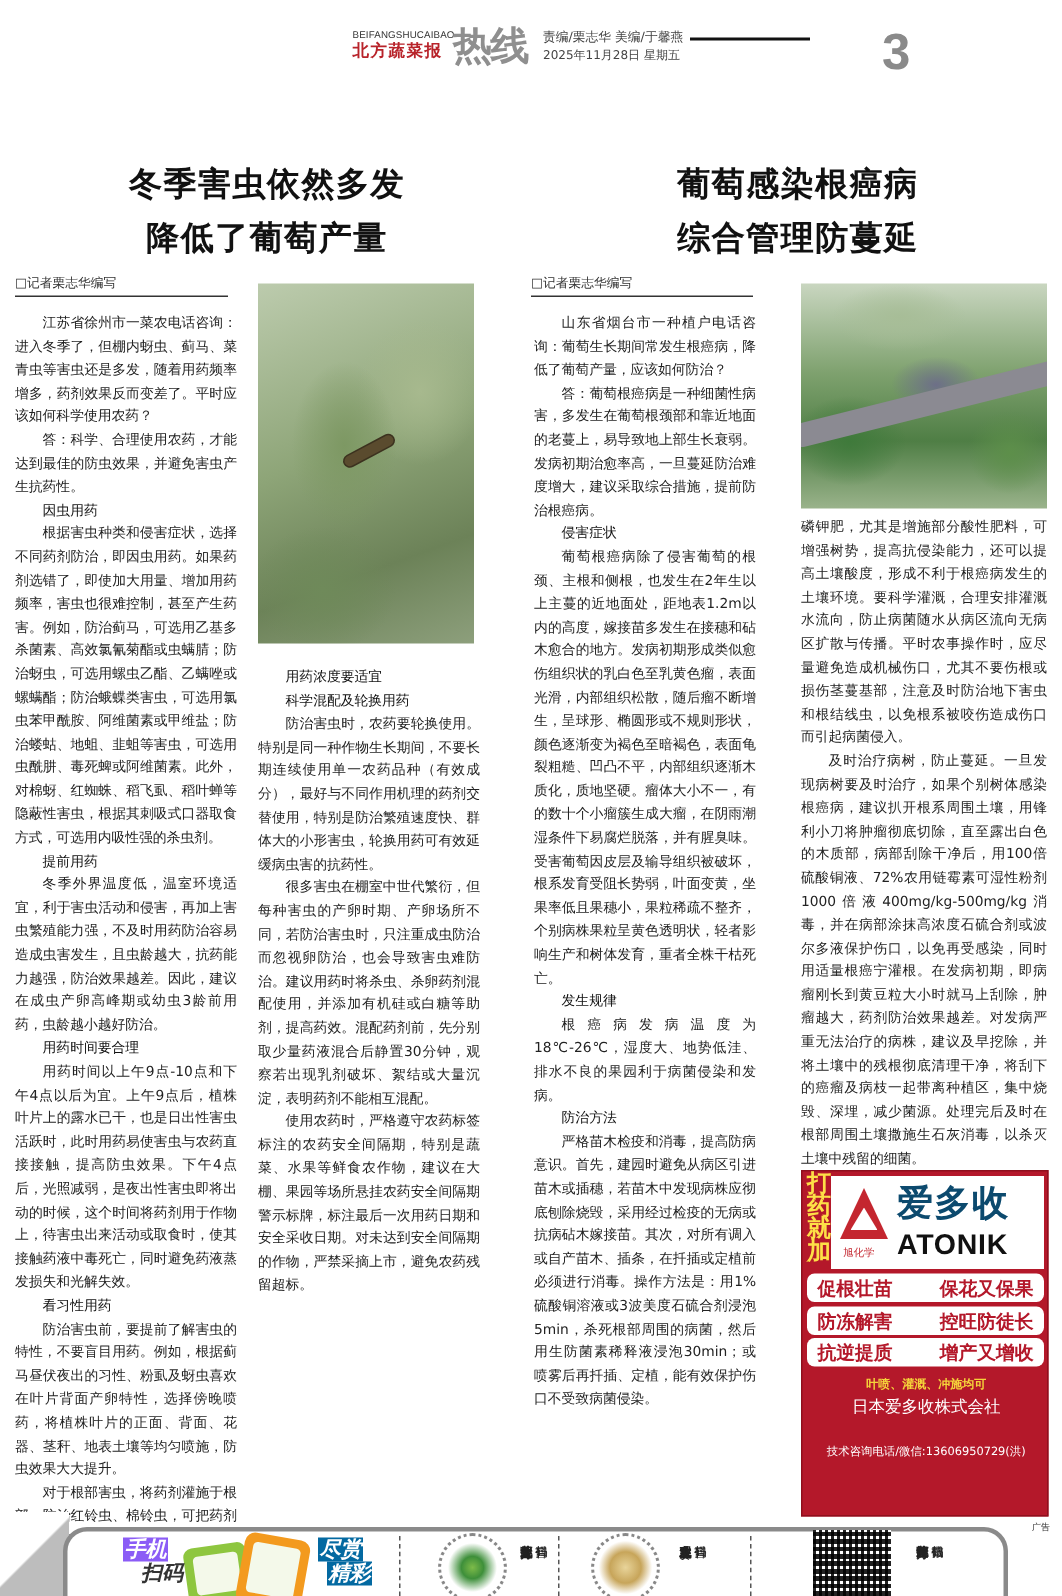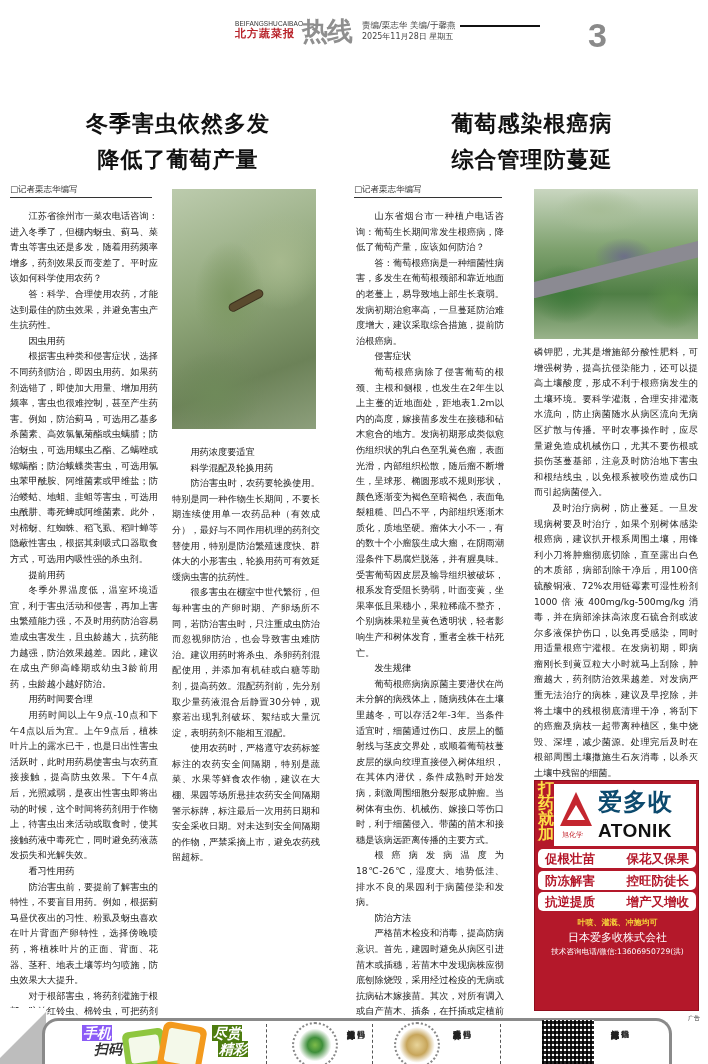--- a/index.html
+++ b/index.html
@@ -54,34 +54,34 @@
   .ad-logo-box { position: absolute; left: 19px; top: 3px; width: 142px; height: 62px; background: #fff; }
   .ad-tri { position: absolute; left: 6px; top: 8px; width: 0; height: 0; border-left: 16px solid transparent; border-right: 16px solid transparent; border-bottom: 34px solid #c4262f; }
   .ad-tri-in { position: absolute; left: 13px; top: 21px; width: 18px; height: 15px; background: #fff; clip-path: polygon(50% 0, 100% 100%, 0 100%); }
   .ad-company-cn { position: absolute; left: 8px; top: 46px; font-size: 7px; color: #c4262f; }
   .ad-brand-cn { position: absolute; left: 44px; top: 2px; font-size: 24px; font-weight: bold; color: #0c4a6e; letter-spacing: 1px; line-height: 32px; }
   .ad-brand-en { position: absolute; left: 44px; top: 36px; font-size: 19px; font-weight: bold; color: #111; font-family: "Liberation Sans", sans-serif; line-height: 22px; letter-spacing: 0.5px; }
   .ad-slogans { position: absolute; left: 3px; top: 68px; width: 158px; }
   .ad-slogan-row { background: #fff; border-radius: 5px; height: 19px; margin-bottom: 2.5px; display: flex; justify-content: space-between; padding: 0 7px; font-size: 12.5px; font-weight: bold; color: #b4182a; line-height: 19px; }
   .ad-usage { position: absolute; left: 0; top: 136px; width: 165px; text-align: center; font-size: 8px; color: #f5d33a; font-weight: bold; }
   .ad-corp { position: absolute; left: 0; top: 150px; width: 165px; text-align: center; font-size: 11px; color: #fff; line-height: 14px; }
-  .ad-phone { position: absolute; left: 0; top: 166px; width: 165px; text-align: center; font-size: 7.6px; color: #fff; line-height: 10px; }
+  .ad-phone { position: absolute; left: 0; top: 182px; width: 165px; text-align: center; font-size: 7.6px; color: #fff; line-height: 10px; }
   .ad-label { position: absolute; left: 688px; top: 1014px; font-size: 6px; color: #333; }
 
   .banner { position: absolute; left: 42px; top: 1018px; width: 630px; height: 46px; }
   .banner-frame { position: absolute; left: 0; top: 0; width: 630px; height: 46px; border: 3px solid #8a8a8a; border-bottom: none; border-radius: 16px 16px 0 0; background: #fff; }
   .banner-shadow-l { position: absolute; left: 0; top: 1008px; width: 46px; height: 56px; background: linear-gradient(135deg, #fff 48%, #bdbdbd 50%); }
   .phone-green { position: absolute; left: 82px; top: 12px; width: 42px; height: 40px; background: #8ec63f; border-radius: 6px; transform: rotate(-8deg); }
   .phone-orange { position: absolute; left: 118px; top: 6px; width: 44px; height: 48px; background: #f39a1e; border-radius: 7px; transform: rotate(10deg); }
   .phone-screen { position: absolute; left: 6px; top: 6px; right: 6px; bottom: 8px; background: #f4f9ea; border-radius: 3px; }
   .banner-t1 { position: absolute; left: 40px; top: 8px; font-size: 14px; font-style: italic; font-weight: bold; color: #333; line-height: 15px; }
   .banner-t2 { position: absolute; left: 52px; top: 24px; font-size: 14px; font-style: italic; font-weight: bold; color: #333; line-height: 15px; }
   .banner-t3 { position: absolute; left: 170px; top: 8px; font-size: 14px; font-style: italic; font-weight: bold; color: #333; line-height: 15px; }
   .banner-t4 { position: absolute; left: 176px; top: 24px; font-size: 14px; font-style: italic; font-weight: bold; color: #333; line-height: 15px; }
-  .hl-box { background: #4d7c0f; color: #fff; padding: 0 1px; }
+  .hl-box { background: #0369a1; color: #fff; padding: 0 1px; }
   .hl-green { background: #8b5cf6; color: #fff; padding: 0 1px; }
   .dashed { position: absolute; top: 6px; width: 0; height: 40px; border-left: 1.5px dashed #555; }
   .qr-round { position: absolute; width: 46px; height: 46px; border-radius: 50%; border: 2px dotted #888; background: radial-gradient(circle, #e8d49a 0%, #c7a55a 35%, #fff 60%); }
   .qr-round.green { background: radial-gradient(circle, #7dbb49 0%, #3e8f3a 25%, #fff 55%); }
   .qr-square { position: absolute; width: 52px; height: 44px; background:
       repeating-linear-gradient(90deg, #222 0 2px, #fff 2px 4px),
       repeating-linear-gradient(0deg, #222 0 3px, #fff 3px 5px);
       background-blend-mode: multiply; }
   .qr-label { position: absolute; top: 6px; font-size: 8px; line-height: 9px; color: #222; writing-mode: vertical-rl; font-weight: bold; }
   .qr-label.light { font-weight: normal; }
@@ -139,21 +139,20 @@
     <p>防治害虫时，农药要轮换使用。特别是同一种作物生长期间，不要长期连续使用单一农药品种（有效成分），最好与不同作用机理的药剂交替使用，特别是防治繁殖速度快、群体大的小形害虫，轮换用药可有效延缓病虫害的抗药性。</p>
     <p>很多害虫在棚室中世代繁衍，但每种害虫的产卵时期、产卵场所不同，若防治害虫时，只注重成虫防治而忽视卵防治，也会导致害虫难防治。建议用药时将杀虫、杀卵药剂混配使用，并添加有机硅或白糖等助剂，提高药效。混配药剂前，先分别取少量药液混合后静置30分钟，观察若出现乳剂破坏、絮结或大量沉淀，表明药剂不能相互混配。</p>
     <p>使用农药时，严格遵守农药标签标注的农药安全间隔期，特别是蔬菜、水果等鲜食农作物，建议在大棚、果园等场所悬挂农药安全间隔期警示标牌，标注最后一次用药日期和安全采收日期。对未达到安全间隔期的作物，严禁采摘上市，避免农药残留超标。</p>
   </div>
 <div class="col col3" id="col3">
     <p>山东省烟台市一种植户电话咨询：葡萄生长期间常发生根癌病，降低了葡萄产量，应该如何防治？</p>
     <p>答：葡萄根癌病是一种细菌性病害，多发生在葡萄根颈部和靠近地面的老蔓上，易导致地上部生长衰弱。发病初期治愈率高，一旦蔓延防治难度增大，建议采取综合措施，提前防治根癌病。</p>
     <h4>侵害症状</h4>
     <p>葡萄根癌病除了侵害葡萄的根颈、主根和侧根，也发生在2年生以上主蔓的近地面处，距地表1.2m以内的高度，嫁接苗多发生在接穗和砧木愈合的地方。发病初期形成类似愈伤组织状的乳白色至乳黄色瘤，表面光滑，内部组织松散，随后瘤不断增生，呈球形、椭圆形或不规则形状，颜色逐渐变为褐色至暗褐色，表面龟裂粗糙、凹凸不平，内部组织逐渐木质化，质地坚硬。瘤体大小不一，有的数十个小瘤簇生成大瘤，在阴雨潮湿条件下易腐烂脱落，并有腥臭味。受害葡萄因皮层及输导组织被破坏，根系发育受阻长势弱，叶面变黄，坐果率低且果穗小，果粒稀疏不整齐，个别病株果粒呈黄色透明状，轻者影响生产和树体发育，重者全株干枯死亡。</p>
     <h4>发生规律</h4>
-    <p>葡萄根癌病病原菌主要潜伏在尚未分解的病残体上，随病残体在土壤里越冬，可以存活2年-3年。当条件适宜时，细菌通过伤口、皮层上的髓射线与茎皮交界处，或顺着葡萄枝蔓皮层的纵向纹理直接侵入树体组织，在其体内潜伏，条件成熟时开始发病，刺激周围细胞分裂形成肿瘤。当树体有虫伤、机械伤、嫁接口等伤口时，利于细菌侵入。带菌的苗木和接穗是该病远距离传播的主要方式。</p>
     <p>根癌病发病温度为18℃-26℃，湿度大、地势低洼、排水不良的果园利于病菌侵染和发病。</p>
     <h4>防治方法</h4>
     <p>严格苗木检疫和消毒，提高防病意识。首先，建园时避免从病区引进苗木或插穗，若苗木中发现病株应彻底刨除烧毁，采用经过检疫的无病或抗病砧木嫁接苗。其次，对所有调入或自产苗木、插条，在扦插或定植前必须进行消毒。操作方法是：用1%硫酸铜溶液或3波美度石硫合剂浸泡5min，杀死根部周围的病菌，然后用生防菌素稀释液浸泡30min；或喷雾后再扦插、定植，能有效保护伤口不受致病菌侵染。</p>
   </div>
 <div class="col col4" id="col4">
     <p style="text-indent: 0px;">磷钾肥，尤其是增施部分酸性肥料，可增强树势，提高抗侵染能力，还可以提高土壤酸度，形成不利于根癌病发生的土壤环境。要科学灌溉，合理安排灌溉水流向，防止病菌随水从病区流向无病区扩散与传播。平时农事操作时，应尽量避免造成机械伤口，尤其不要伤根或损伤茎蔓基部，注意及时防治地下害虫和根结线虫，以免根系被咬伤造成伤口而引起病菌侵入。</p>
     <p>及时治疗病树，防止蔓延。一旦发现病树要及时治疗，如果个别树体感染根癌病，建议扒开根系周围土壤，用锋利小刀将肿瘤彻底切除，直至露出白色的木质部，病部刮除干净后，用100倍硫酸铜液、72%农用链霉素可湿性粉剂1000倍液400mg/kg-500mg/kg消毒，并在病部涂抹高浓度石硫合剂或波尔多液保护伤口，以免再受感染，同时用适量根癌宁灌根。在发病初期，即病瘤刚长到黄豆粒大小时就马上刮除，肿瘤越大，药剂防治效果越差。对发病严重无法治疗的病株，建议及早挖除，并将土壤中的残根彻底清理干净，将刮下的癌瘤及病枝一起带离种植区，集中烧毁、深埋，减少菌源。处理完后及时在根部周围土壤撒施生石灰消毒，以杀灭土壤中残留的细菌。</p>
     <p>保持园地清洁，杜绝病源。冬季葡萄修剪结束后，彻底清除园区内的枯枝落叶、病虫枝和杂草，并带出园区统一烧毁。此外，降温前建议全园喷洒1次5波美度石硫合剂溶液，杀死越冬病原菌，减少病害蔓延。</p>
   </div>
 

